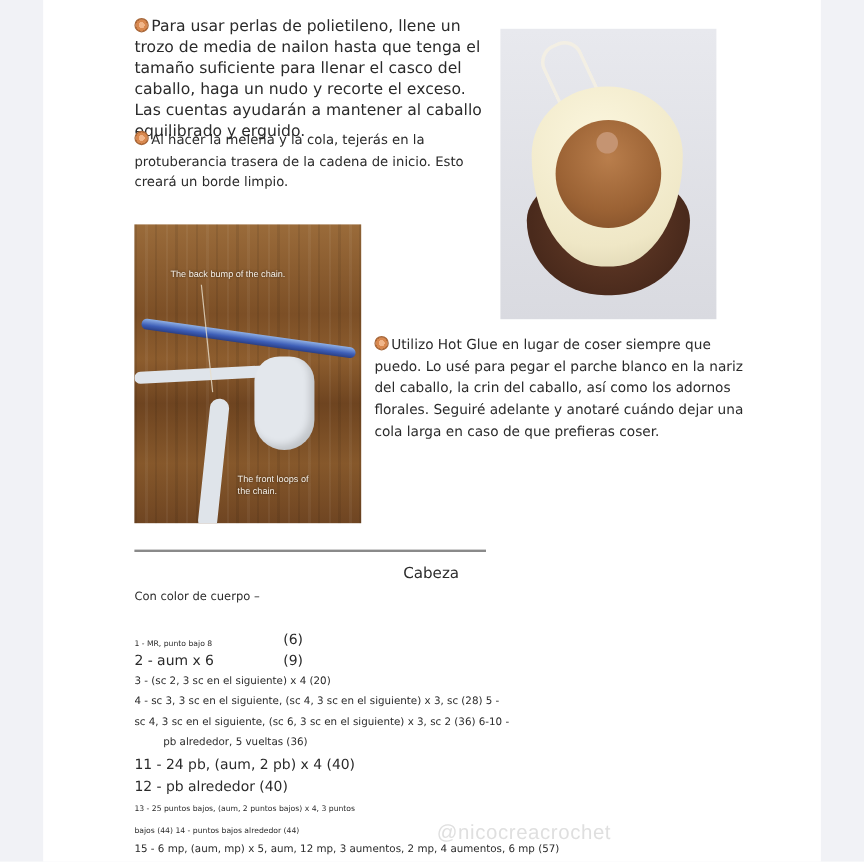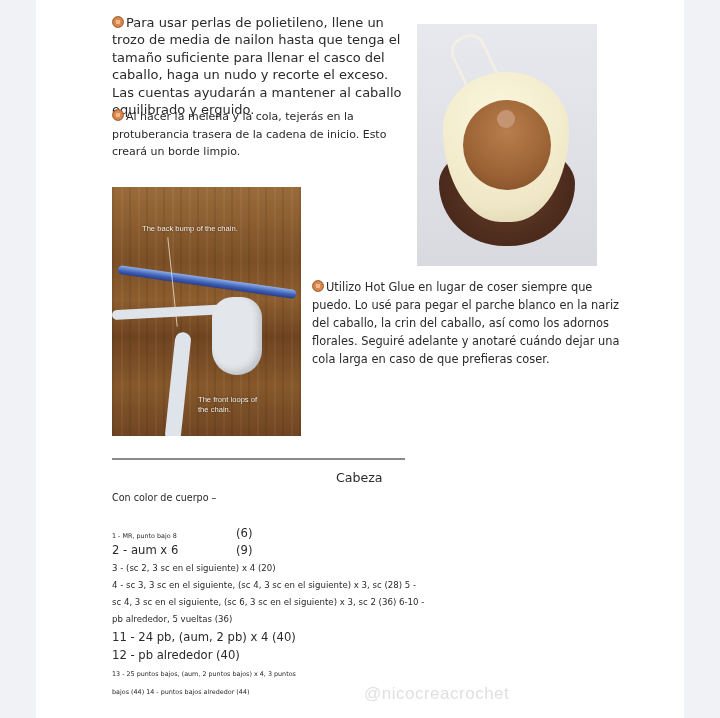--- a/index.html
+++ b/index.html
@@ -138,20 +138,21 @@
 
   <div class="abs row r-tiny" style="top:532px;">1 - MR, punto bajo 8</div>
   <div class="abs val r-big" style="left:200px; top:526px;">(6)</div>
 
   <div class="abs row r-big" style="top:543px;">2 - aum x 6</div>
   <div class="abs val r-big" style="left:200px; top:543px;">(9)</div>
 
   <div class="abs row r-small" style="top:563px;text-align:center;">3 - (sc 2, 3 sc en el siguiente) x 4 (20)</div>
   <div class="abs row r-small" style="top:580px;">4 - sc 3, 3 sc en el siguiente, (sc 4, 3 sc en el siguiente) x 3, sc (28) 5 -</div>
   <div class="abs row r-small" style="top:597px;">sc 4, 3 sc en el siguiente, (sc 6, 3 sc en el siguiente) x 3, sc 2 (36) 6-10 -</div>
-  <div class="abs row r-small" style="top:614px;">pb alrededor, 5 vueltas (36)</div>
+  <div class="abs row r-small" style="top:614px;margin-left:24px;">pb alrededor, 5 vueltas (36)</div>
   <div class="abs row r-big" style="top:630px;">11 - 24 pb, (aum, 2 pb) x 4 (40)</div>
   <div class="abs row r-big" style="top:648px;">12 - pb alrededor (40)</div>
   <div class="abs row r-tiny" style="top:670px;">13 - 25 puntos bajos, (aum, 2 puntos bajos) x 4, 3 puntos</div>
   <div class="abs row r-tiny" style="top:688px;">bajos (44) 14 - puntos bajos alrededor (44)</div>
+  <div class="abs row r-small" style="top:703px;">15 - 6 mp, (aum, mp) x 5, aum, 12 mp, 3 aumentos, 2 mp, 4 aumentos, 6 mp (57)</div>
 
   <div class="abs watermark">@nicocreacrochet</div>
 </div>
 
 </body></html>

